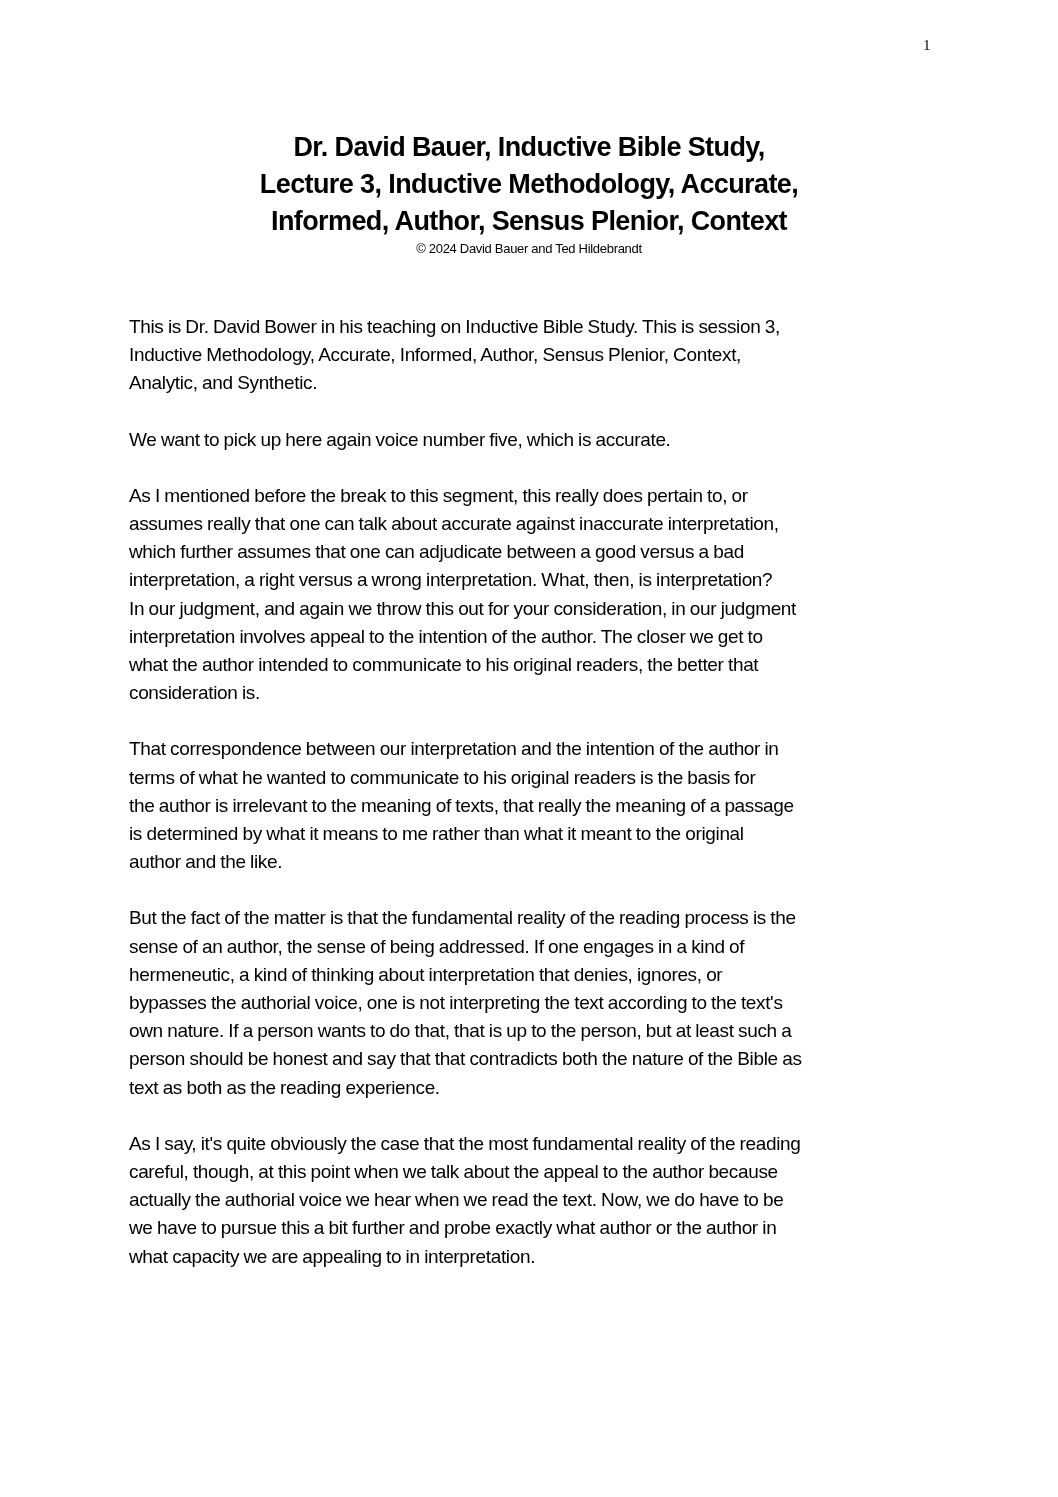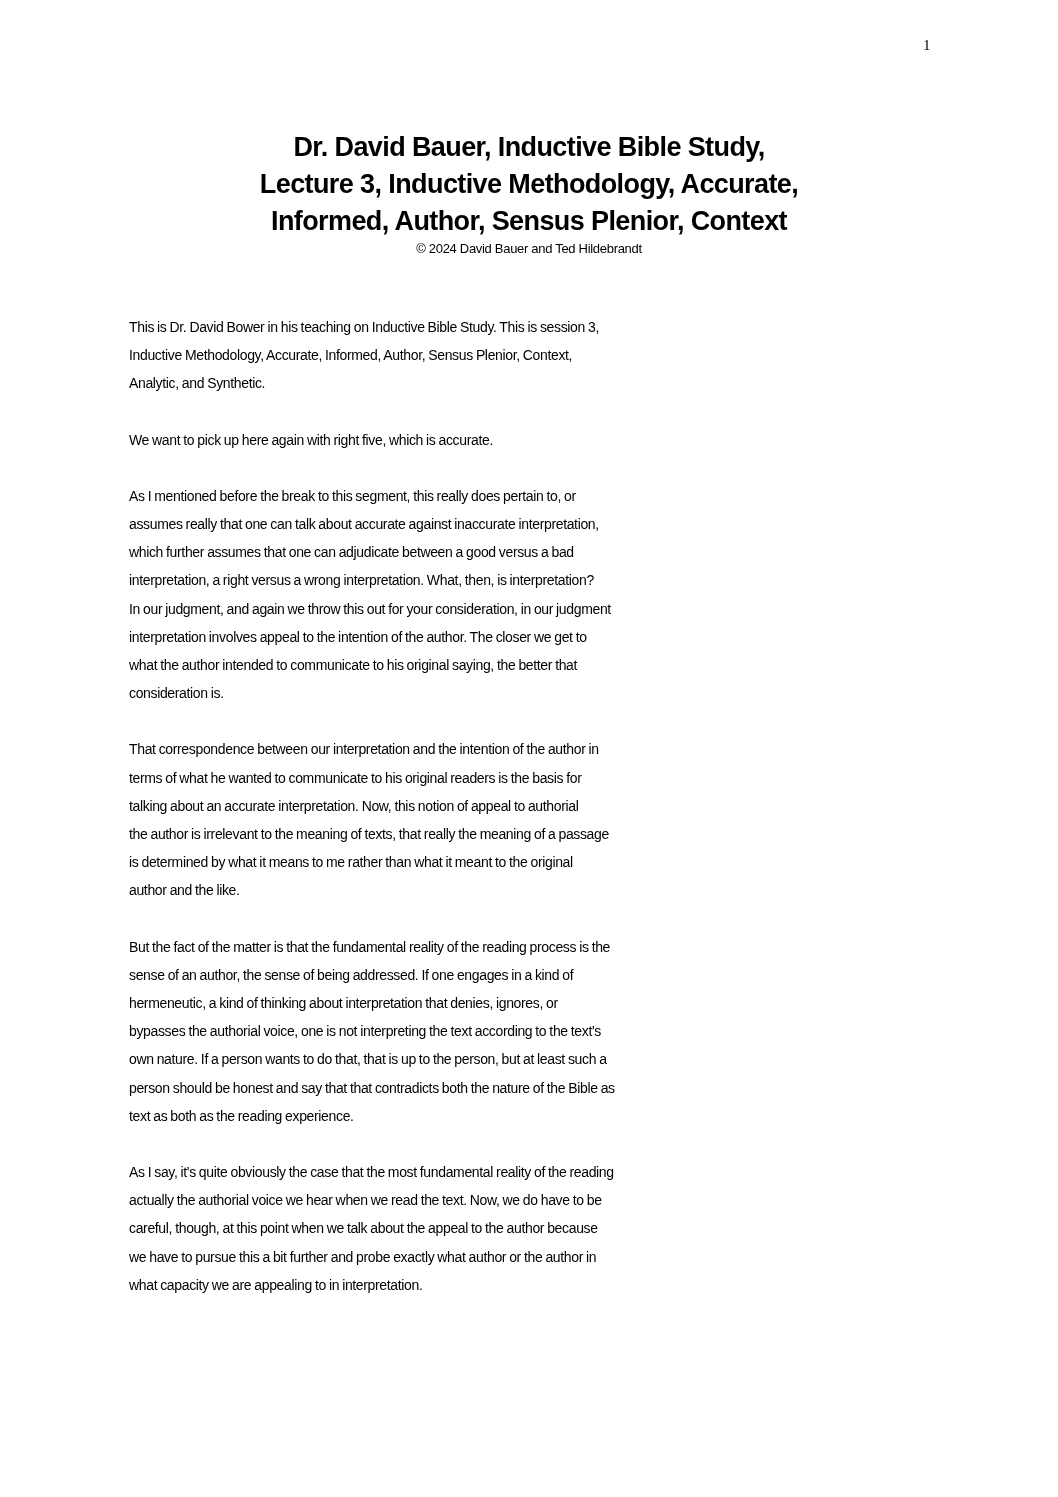--- a/index.html
+++ b/index.html
@@ -47,21 +47,21 @@
       line-height: 22px;
       letter-spacing: -0.3px;
       margin: -2px 0 0 0;
     }
     .body-text {
       position: absolute;
       top: 313px;
       left: 129px;
       width: 800px;
       font-family: "Liberation Sans", sans-serif;
-      font-size: 14px;
+      font-size: 19px;
       line-height: 28.2px;
       letter-spacing: -0.35px;
       word-spacing: -0.5px;
     }
     .body-text p {
       margin: 0 0 28px 0;
     }
     .body-text p .ln {
       display: block;
       white-space: nowrap;
@@ -81,49 +81,48 @@
   <div class="copyright">© 2024 David Bauer and Ted Hildebrandt</div>
 </div>
 
 <div class="body-text">
   <p>
     <span class="ln">This is Dr. David Bower in his teaching on Inductive Bible Study. This is session 3,</span>
     <span class="ln">Inductive Methodology, Accurate, Informed, Author, Sensus Plenior, Context,</span>
     <span class="ln">Analytic, and Synthetic.</span>
   </p>
   <p>
-    <span class="ln">We want to pick up here again with right five, which is accurate.</span>
+    <span class="ln">We want to pick up here again voice number five, which is accurate.</span>
   </p>
   <p>
     <span class="ln">As I mentioned before the break to this segment, this really does pertain to, or</span>
     <span class="ln">assumes really that one can talk about accurate against inaccurate interpretation,</span>
     <span class="ln">which further assumes that one can adjudicate between a good versus a bad</span>
     <span class="ln">interpretation, a right versus a wrong interpretation. What, then, is interpretation?</span>
     <span class="ln">In our judgment, and again we throw this out for your consideration, in our judgment</span>
     <span class="ln">interpretation involves appeal to the intention of the author. The closer we get to</span>
-    <span class="ln">what the author intended to communicate to his original saying, the better that</span>
+    <span class="ln">what the author intended to communicate to his original readers, the better that</span>
     <span class="ln">consideration is.</span>
   </p>
   <p>
     <span class="ln">That correspondence between our interpretation and the intention of the author in</span>
     <span class="ln">terms of what he wanted to communicate to his original readers is the basis for</span>
-    <span class="ln">talking about an accurate interpretation. Now, this notion of appeal to authorial</span>
     <span class="ln">the author is irrelevant to the meaning of texts, that really the meaning of a passage</span>
     <span class="ln">is determined by what it means to me rather than what it meant to the original</span>
     <span class="ln">author and the like.</span>
   </p>
   <p>
     <span class="ln">But the fact of the matter is that the fundamental reality of the reading process is the</span>
     <span class="ln">sense of an author, the sense of being addressed. If one engages in a kind of</span>
     <span class="ln">hermeneutic, a kind of thinking about interpretation that denies, ignores, or</span>
     <span class="ln">bypasses the authorial voice, one is not interpreting the text according to the text's</span>
     <span class="ln">own nature. If a person wants to do that, that is up to the person, but at least such a</span>
     <span class="ln">person should be honest and say that that contradicts both the nature of the Bible as</span>
     <span class="ln">text as both as the reading experience.</span>
   </p>
   <p>
     <span class="ln">As I say, it's quite obviously the case that the most fundamental reality of the reading</span>
+    <span class="ln">careful, though, at this point when we talk about the appeal to the author because</span>
     <span class="ln">actually the authorial voice we hear when we read the text. Now, we do have to be</span>
-    <span class="ln">careful, though, at this point when we talk about the appeal to the author because</span>
     <span class="ln">we have to pursue this a bit further and probe exactly what author or the author in</span>
     <span class="ln">what capacity we are appealing to in interpretation.</span>
   </p>
 </div>
 
 </body></html>

